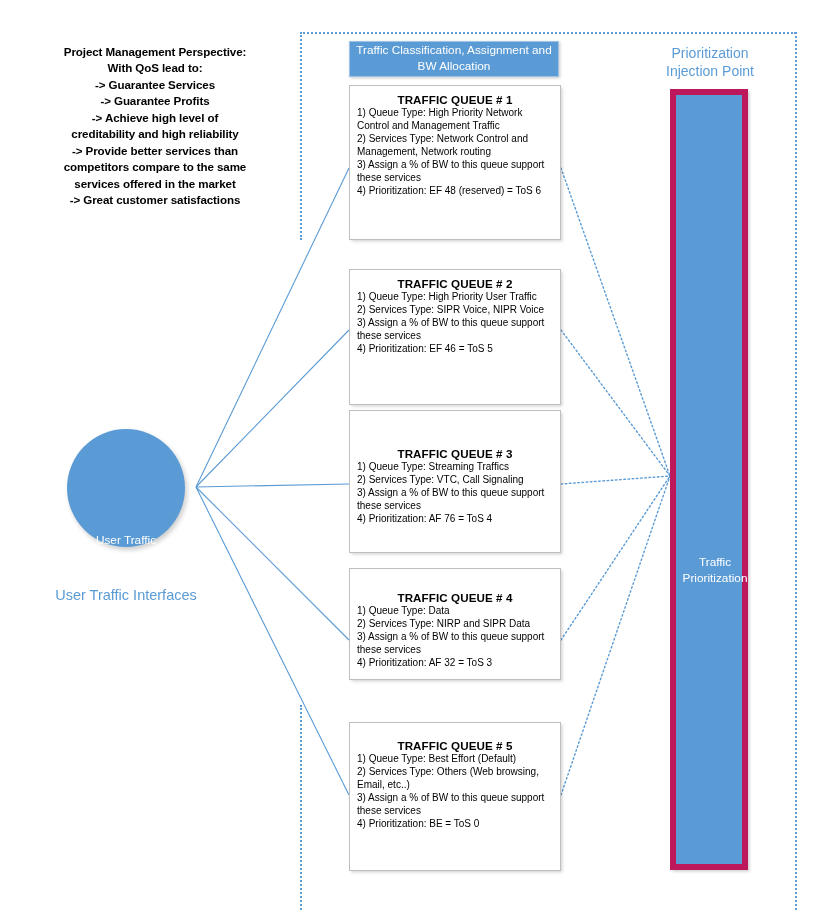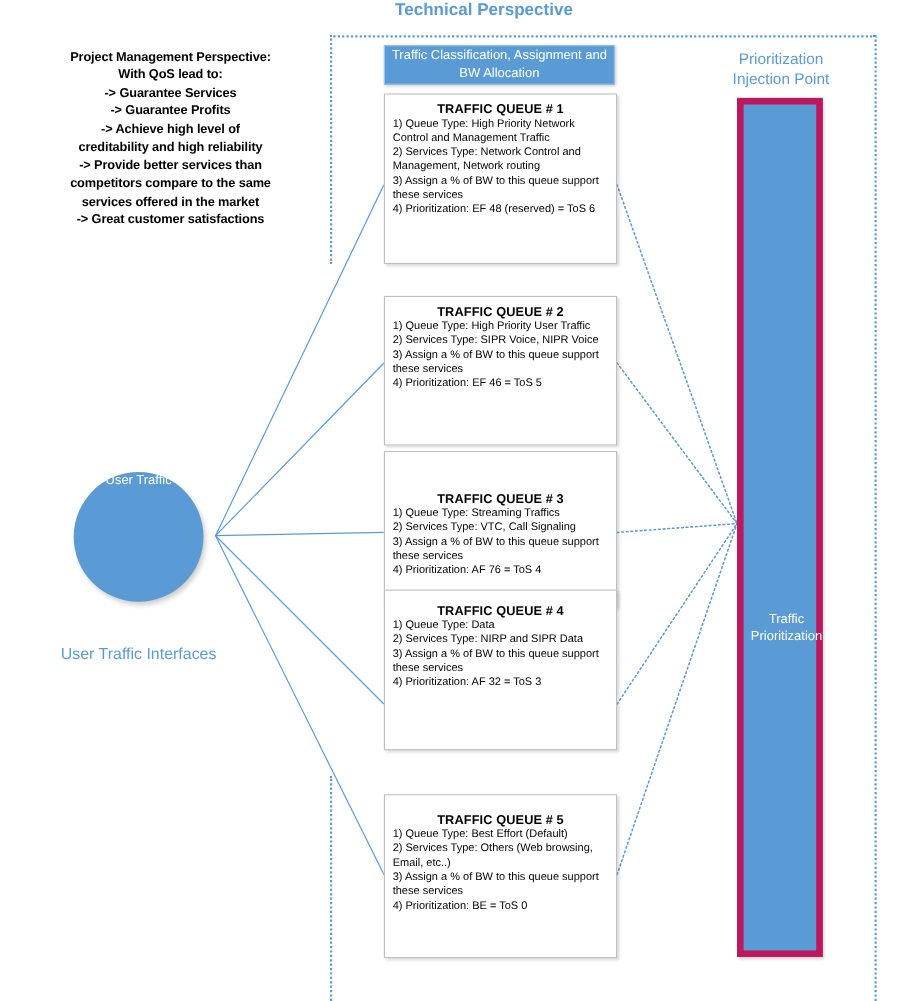--- a/index.html
+++ b/index.html
@@ -171,21 +171,21 @@
   #user-traffic-circle {
     position: absolute;
     left: 67px;
     top: 429px;
     width: 118px;
     height: 118px;
     border-radius: 50%;
     background: #5B9BD5;
     box-shadow: 2px 3px 5px rgba(0,0,0,0.2);
     display: flex;
-    align-items: flex-start;
+    align-items: flex-end;
     justify-content: center;
   }
   #user-traffic-circle-label {
     color: #ffffff;
     font-size: 11.8px;
     text-align: center;
   }
 </style>
 </head>
 <body>
@@ -209,21 +209,20 @@
       <line x1="561" y1="640" x2="670" y2="476"></line>
       <line x1="561" y1="795" x2="670" y2="476"></line>
     </g>
   </svg>
 
   <div class="dotted-h" id="tp-top-edge"></div>
   <div class="dotted-v" id="tp-right-edge"></div>
   <div class="dotted-v" id="tp-left-upper"></div>
   <div class="dotted-v" id="tp-left-lower"></div>
 
-  <div class="blue-heading" id="tech-perspective-title">Technical Perspective</div>
 
   <div class="blue-heading" id="prioritization-injection-title">Prioritization
 Injection Point</div>
 
   <div class="blue-heading" id="user-traffic-interfaces-label">User Traffic Interfaces</div>
 
   <div class="blue-heading" id="data-router-interfaces-label">Data Router Interfaces</div>
 
   <div id="pm-block">Project Management Perspective:
 With QoS lead to:
@@ -256,21 +255,21 @@
   </div>
 
   <div class="queue-box" style="top:410px; height:143px; padding-top:36px;">
     <div class="queue-title">TRAFFIC QUEUE # 3</div>
     <div class="queue-body">1) Queue Type: Streaming Traffics
 2) Services Type: VTC,  Call Signaling
 3) Assign a % of BW  to this queue support these services
 4) Prioritization: AF 76 = ToS 4</div>
   </div>
 
-  <div class="queue-box" style="top:536px; height:146px; padding-top:12px;">
+  <div class="queue-box" style="top:568px; height:112px; padding-top:22px;">
     <div class="queue-title">TRAFFIC QUEUE # 4</div>
     <div class="queue-body">1) Queue Type: Data
 2) Services Type: NIRP and SIPR Data
 3) Assign a % of BW  to this queue support these services
 4) Prioritization: AF 32 = ToS 3</div>
   </div>
 
   <div class="queue-box" style="top:722px; height:149px; padding-top:16px;">
     <div class="queue-title">TRAFFIC QUEUE # 5</div>
     <div class="queue-body">1) Queue Type: Best Effort (Default)

